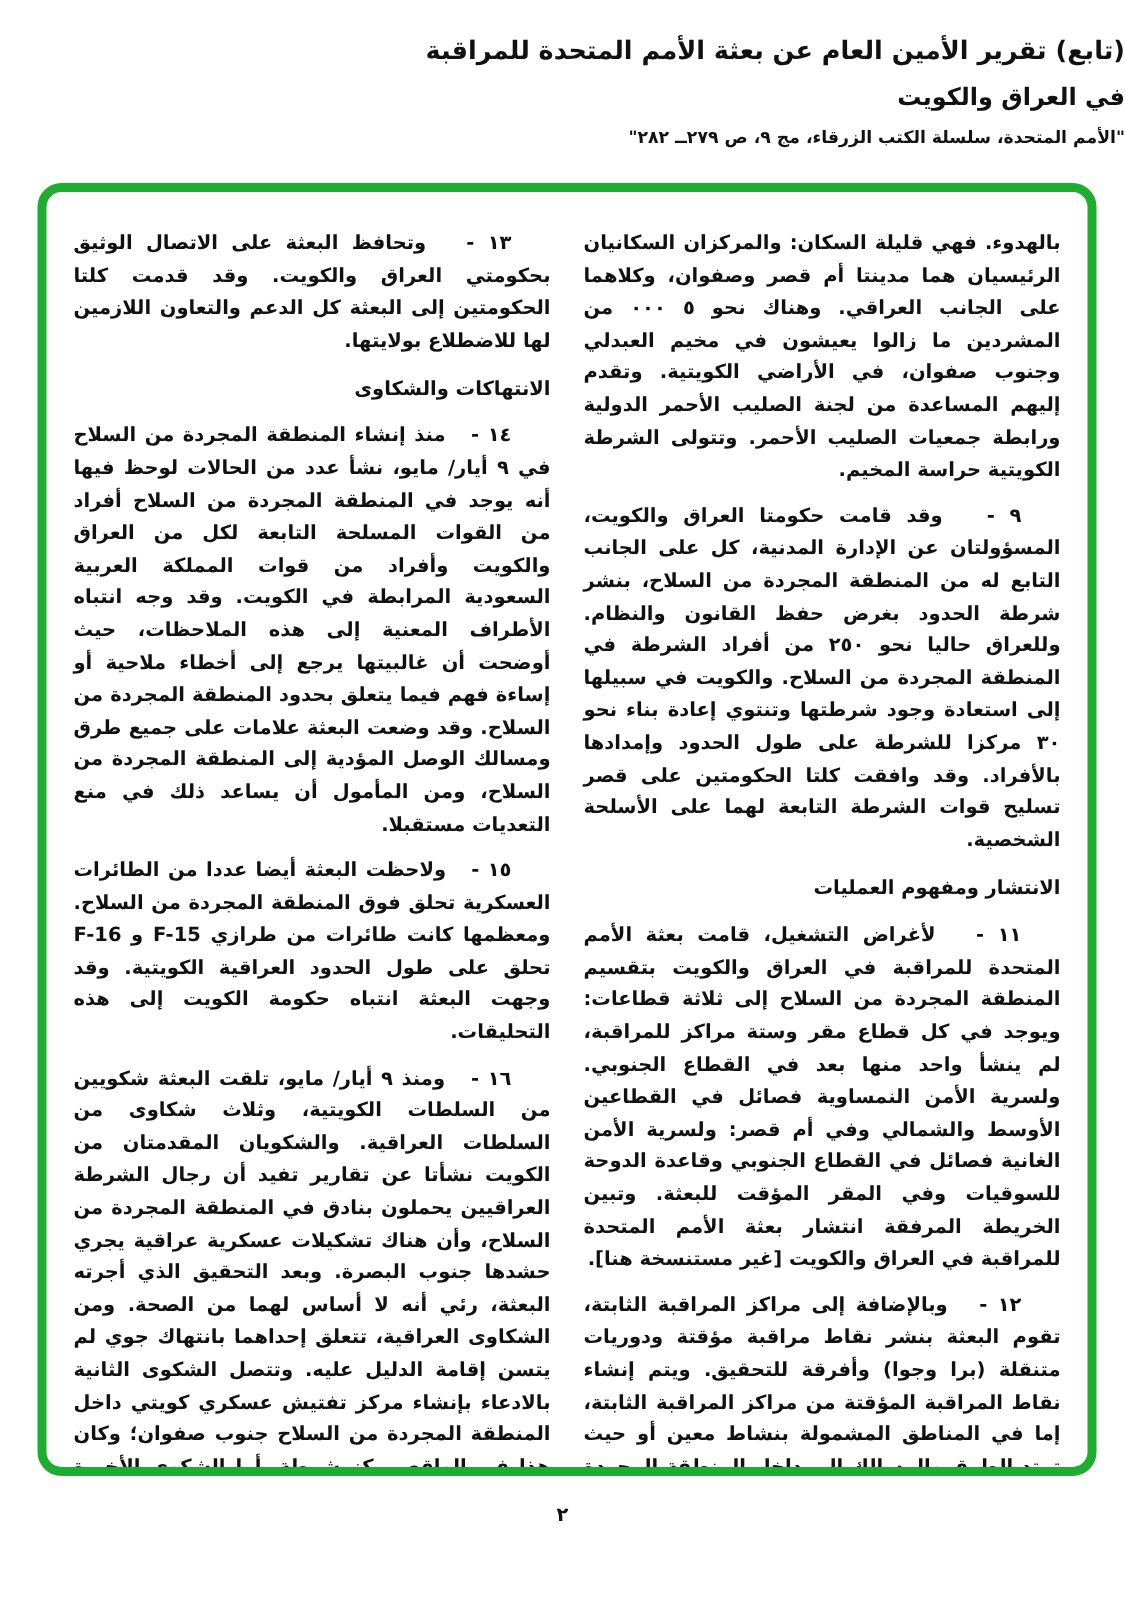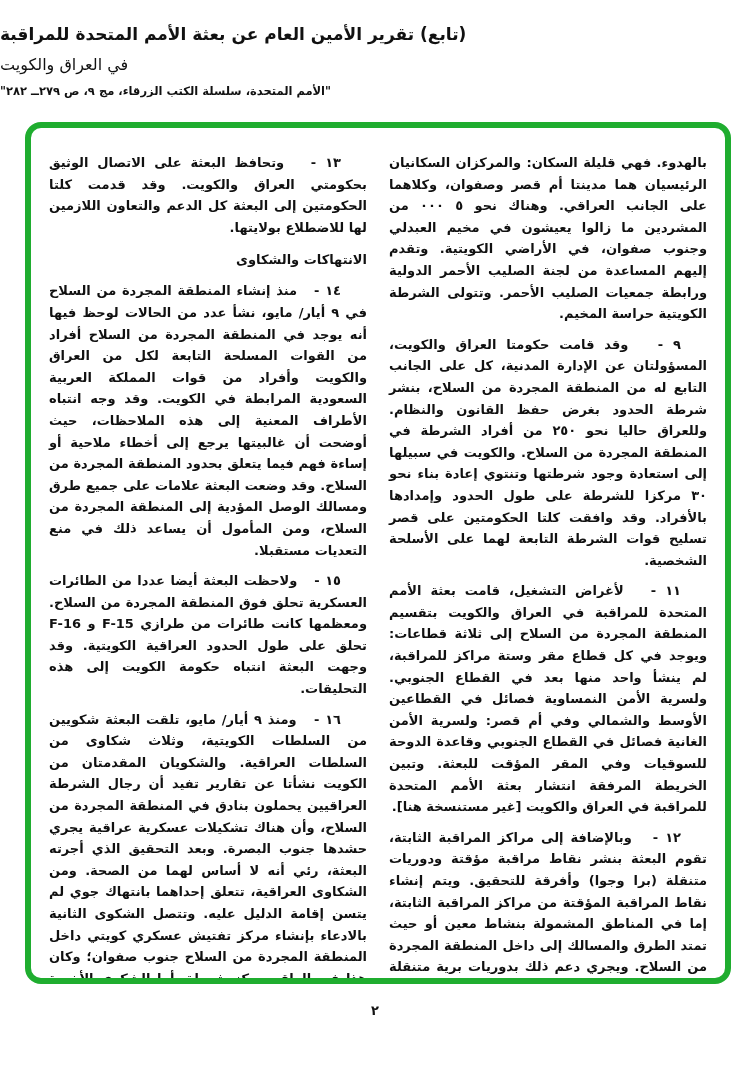--- a/index.html
+++ b/index.html
@@ -12,30 +12,30 @@
     height: 1067px;
     position: relative;
     font-family: "DejaVu Sans", sans-serif;
     color: #111111;
   }
   .titles {
     position: absolute;
     top: 24px;
     left: 0;
     right: 0;
-    text-align: left;
+    text-align: right;
     direction: rtl;
   }
   .title-line1 {
     font-size: 17px;
     font-weight: bold;
   }
   .title-line2 {
     font-size: 16px;
-    font-weight: normal;
+    font-weight: bold;
     margin-top: 11px;
   }
   .source-line {
     font-size: 11.5px;
     font-weight: bold;
     margin-top: 10px;
   }
   .green-box {
     position: absolute;
     top: 122px;
@@ -94,20 +94,21 @@
   <div class="title-line2">في العراق والكويت</div>
   <div class="source-line">"الأمم المتحدة، سلسلة الكتب الزرقاء، مج ٩، ص ٢٧٩ــ ٢٨٢"</div>
 </header>
 
 <div class="green-box" style="border-color: rgb(31, 173, 47);">
   <div class="cols">
 
     <div class="col">
       <p class="para">بالهدوء. فهي قليلة السكان: والمركزان السكانيان الرئيسيان هما مدينتا أم قصر وصفوان، وكلاهما على الجانب العراقي. وهناك نحو ٥ ٠٠٠ من المشردين ما زالوا يعيشون في مخيم العبدلي وجنوب صفوان، في الأراضي الكويتية. وتقدم إليهم المساعدة من لجنة الصليب الأحمر الدولية ورابطة جمعيات الصليب الأحمر. وتتولى الشرطة الكويتية حراسة المخيم.</p>
       <p class="para indent">٩ -&nbsp;&nbsp;&nbsp;وقد قامت حكومتا العراق والكويت، المسؤولتان عن الإدارة المدنية، كل على الجانب التابع له من المنطقة المجردة من السلاح، بنشر شرطة الحدود بغرض حفظ القانون والنظام. وللعراق حاليا نحو ٢٥٠ من أفراد الشرطة في المنطقة المجردة من السلاح. والكويت في سبيلها إلى استعادة وجود شرطتها وتنتوي إعادة بناء نحو ٣٠ مركزا للشرطة على طول الحدود وإمدادها بالأفراد. وقد وافقت كلتا الحكومتين على قصر تسليح قوات الشرطة التابعة لهما على الأسلحة الشخصية.</p>
+      <div class="heading">الانتشار ومفهوم العمليات</div>
       <p class="para indent">١١ -&nbsp;&nbsp;&nbsp;لأغراض التشغيل، قامت بعثة الأمم المتحدة للمراقبة في العراق والكويت بتقسيم المنطقة المجردة من السلاح إلى ثلاثة قطاعات: ويوجد في كل قطاع مقر وستة مراكز للمراقبة، لم ينشأ واحد منها بعد في القطاع الجنوبي. ولسرية الأمن النمساوية فصائل في القطاعين الأوسط والشمالي وفي أم قصر: ولسرية الأمن الغانية فصائل في القطاع الجنوبي وقاعدة الدوحة للسوقيات وفي المقر المؤقت للبعثة. وتبين الخريطة المرفقة انتشار بعثة الأمم المتحدة للمراقبة في العراق والكويت [غير مستنسخة هنا].</p>
       <p class="para indent">١٢ -&nbsp;&nbsp;&nbsp;وبالإضافة إلى مراكز المراقبة الثابتة، تقوم البعثة بنشر نقاط مراقبة مؤقتة ودوريات متنقلة (برا وجوا) وأفرقة للتحقيق. ويتم إنشاء نقاط المراقبة المؤقتة من مراكز المراقبة الثابتة، إما في المناطق المشمولة بنشاط معين أو حيث تمتد الطرق والمسالك إلى داخل المنطقة المجردة من السلاح. ويجري دعم ذلك بدوريات برية متنقلة وبالاستطلاع الجوي. والاستطلاع الجوي هو الوسيلة الوحيدة للمساعدة على استمرار المراقبة الكافية للممر المائي، خور عبد الله، وللقطاع الجنوبي من المنطقة المجردة من السلاح، حيث تؤدي الألغام والأجهزة التي لم تنفجر إلى الحد بشدة من مقدرة البعثة على الاضطلاع بدوريات برية. وسرايا الأمن تستخدم كقوة للاستجابة السريعة وتظل على درجة عالية من الاستعداد من أجل توفير الحماية للمراقبين العسكريين.</p>
     </div>
 
     <div class="col">
       <p class="para indent">١٣ -&nbsp;&nbsp;&nbsp;وتحافظ البعثة على الاتصال الوثيق بحكومتي العراق والكويت. وقد قدمت كلتا الحكومتين إلى البعثة كل الدعم والتعاون اللازمين لها للاضطلاع بولايتها.</p>
       <div class="heading">الانتهاكات والشكاوى</div>
       <p class="para indent">١٤ -&nbsp;&nbsp;&nbsp;منذ إنشاء المنطقة المجردة من السلاح في ٩ أيار/ مايو، نشأ عدد من الحالات لوحظ فيها أنه يوجد في المنطقة المجردة من السلاح أفراد من القوات المسلحة التابعة لكل من العراق والكويت وأفراد من قوات المملكة العربية السعودية المرابطة في الكويت. وقد وجه انتباه الأطراف المعنية إلى هذه الملاحظات، حيث أوضحت أن غالبيتها يرجع إلى أخطاء ملاحية أو إساءة فهم فيما يتعلق بحدود المنطقة المجردة من السلاح. وقد وضعت البعثة علامات على جميع طرق ومسالك الوصل المؤدية إلى المنطقة المجردة من السلاح، ومن المأمول أن يساعد ذلك في منع التعديات مستقبلا.</p>
       <p class="para indent">١٥ -&nbsp;&nbsp;&nbsp;ولاحظت البعثة أيضا عددا من الطائرات العسكرية تحلق فوق المنطقة المجردة من السلاح. ومعظمها كانت طائرات من طرازي F-15 و F-16 تحلق على طول الحدود العراقية الكويتية. وقد وجهت البعثة انتباه حكومة الكويت إلى هذه التحليقات.</p>
       <p class="para indent">١٦ -&nbsp;&nbsp;&nbsp;ومنذ ٩ أيار/ مايو، تلقت البعثة شكويين من السلطات الكويتية، وثلاث شكاوى من السلطات العراقية. والشكويان المقدمتان من الكويت نشأتا عن تقارير تفيد أن رجال الشرطة العراقيين يحملون بنادق في المنطقة المجردة من السلاح، وأن هناك تشكيلات عسكرية عراقية يجري حشدها جنوب البصرة. وبعد التحقيق الذي أجرته البعثة، رئي أنه لا أساس لهما من الصحة. ومن الشكاوى العراقية، تتعلق إحداهما بانتهاك جوي لم يتسن إقامة الدليل عليه. وتتصل الشكوى الثانية بالادعاء بإنشاء مركز تفتيش عسكري كويتي داخل المنطقة المجردة من السلاح جنوب صفوان؛ وكان هذا في الواقع مركز شرطة. أما الشكوى الأخيرة فمفادها أنه يجري الاحتفاظ بأسلحة في مخيم العبدلي ورفع الأعلام بطريقة استفزازية. وقد وجه انتباه السلطات الكويتية إلى هذه الشكوى لاتخاذ إجراء ملائم بشأنها.</p>

